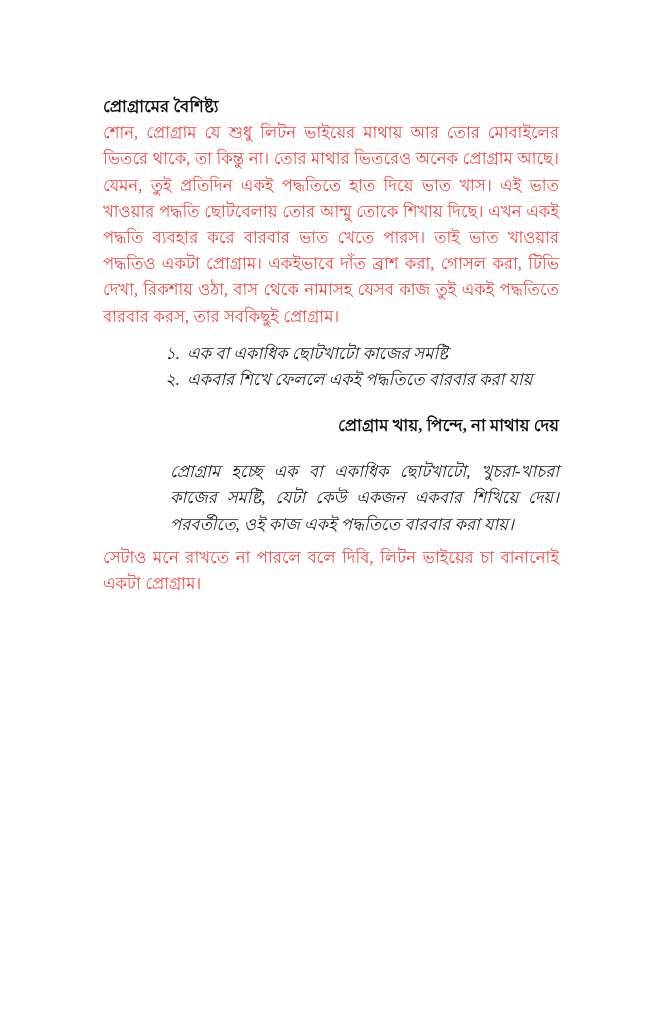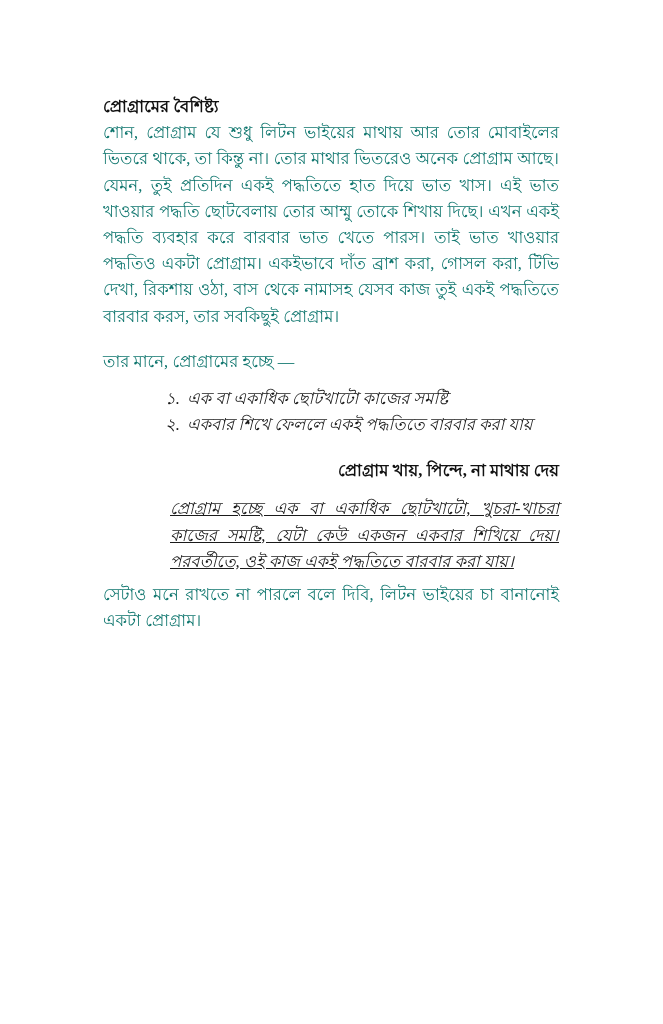--- a/index.html
+++ b/index.html
@@ -47,21 +47,21 @@
     margin-top: 22px;
     text-align: right;
   }
 
   .body-para {
     font-size: 16.5px;
     line-height: 26.2px;
     text-align: justify;
     text-justify: inter-word;
     margin: 0;
-    color: #0f766e;
+    color: #ef4444;
     word-spacing: 0.2px;
   }
 
   .body-para.lead-in {
     margin-top: 19px;
   }
 
   .body-para.closing {
     margin-top: 7px;
   }
@@ -83,29 +83,28 @@
   .numbered-list .num {
     display: inline-block;
     min-width: 22px;
     flex: 0 0 auto;
   }
   .numbered-list .item-text {
     flex: 1 1 auto;
   }
 
   .blockquote {
-    margin: 15px 0 0 0;
+    margin: 23px 0 0 0;
     padding: 0 0 0 67px;
     font-style: italic;
     font-size: 16.5px;
     line-height: 26.2px;
     text-align: justify;
     text-justify: inter-word;
     color: #1a1a1a;
-    text-decoration: underline;
   }
 
   .footer {
     position: absolute;
     left: 106px;
     top: 936px;
     font-size: 14.5px;
     color: #9a9a9a;
     letter-spacing: 0.2px;
     white-space: nowrap;
@@ -117,21 +116,20 @@
 </head>
 <body>
 
 <div class="page">
   <div class="content">
 
     <h2 class="section-heading">প্রোগ্রামের বৈশিষ্ট্য</h2>
 
     <p class="body-para">শোন, প্রোগ্রাম যে শুধু লিটন ভাইয়ের মাথায় আর তোর মোবাইলের ভিতরে থাকে, তা কিন্তু না। তোর মাথার ভিতরেও অনেক প্রোগ্রাম আছে। যেমন, তুই প্রতিদিন একই পদ্ধতিতে হাত দিয়ে ভাত খাস। এই ভাত খাওয়ার পদ্ধতি ছোটবেলায় তোর আম্মু তোকে শিখায় দিছে। এখন একই পদ্ধতি ব্যবহার করে বারবার ভাত খেতে পারস। তাই ভাত খাওয়ার পদ্ধতিও একটা প্রোগ্রাম। একইভাবে দাঁত ব্রাশ করা, গোসল করা, টিভি দেখা, রিকশায় ওঠা, বাস থেকে নামাসহ যেসব কাজ তুই একই পদ্ধতিতে বারবার করস, তার সবকিছুই প্রোগ্রাম।</p>
 
-    <p class="body-para lead-in">তার মানে, প্রোগ্রামের হচ্ছে —</p>
 
     <ol class="numbered-list">
       <li>
         <span class="num">১.</span>
         <span class="item-text">এক বা একাধিক ছোটখাটো কাজের সমষ্টি</span>
       </li>
       <li>
         <span class="num">২.</span>
         <span class="item-text">একবার শিখে ফেললে একই পদ্ধতিতে বারবার করা যায়</span>
       </li>

